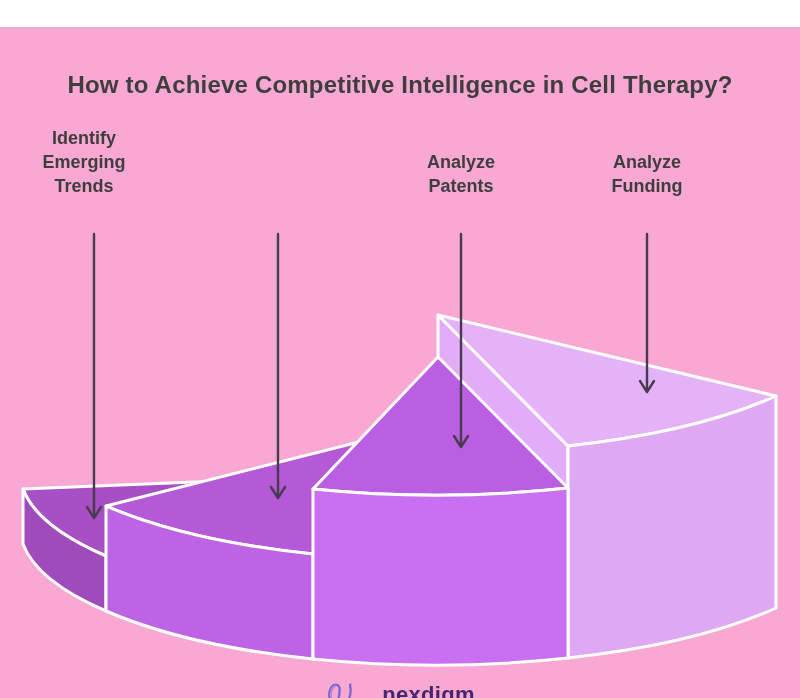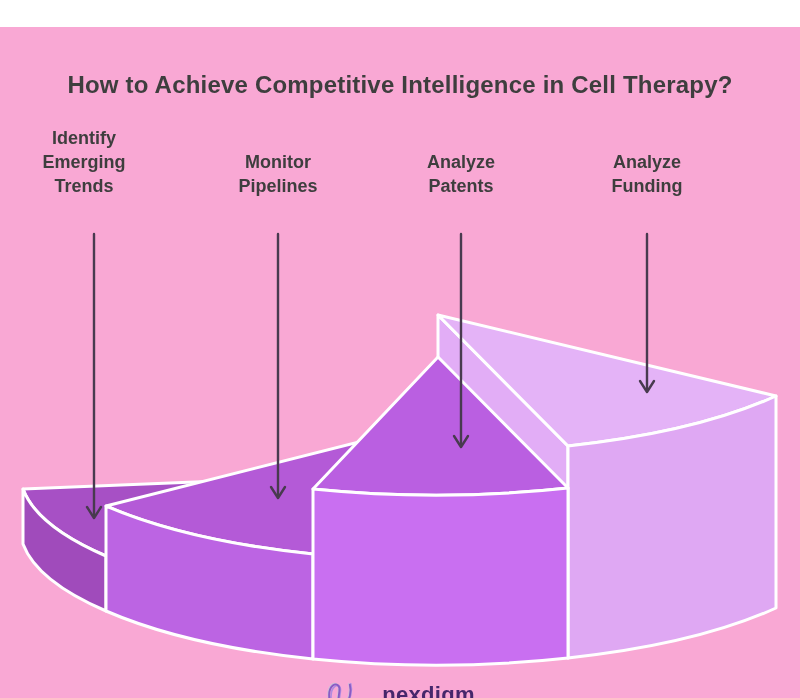--- a/index.html
+++ b/index.html
@@ -22,22 +22,20 @@
 </head>
 <body>
 
 <div class="stage">
 
   <div class="title">How to Achieve Competitive Intelligence in Cell Therapy?</div>
 
   <div class="step-label lbl-1">Identify
 Emerging
 Trends</div>
-  <div class="step-label lbl-2">Monitor
-Pipelines</div>
   <div class="step-label lbl-3">Analyze
 Patents</div>
   <div class="step-label lbl-4">Analyze
 Funding</div>
 
   <svg class="scene" width="800" height="698" viewBox="0 0 800 698">
 
     <g stroke-width="3" stroke-linejoin="round" stroke="#FFFFFF">
 
       <path d="M 438,445 L 23,462 A 418 138 0 0 0 106,529 Z" fill="#A750C5"></path>

